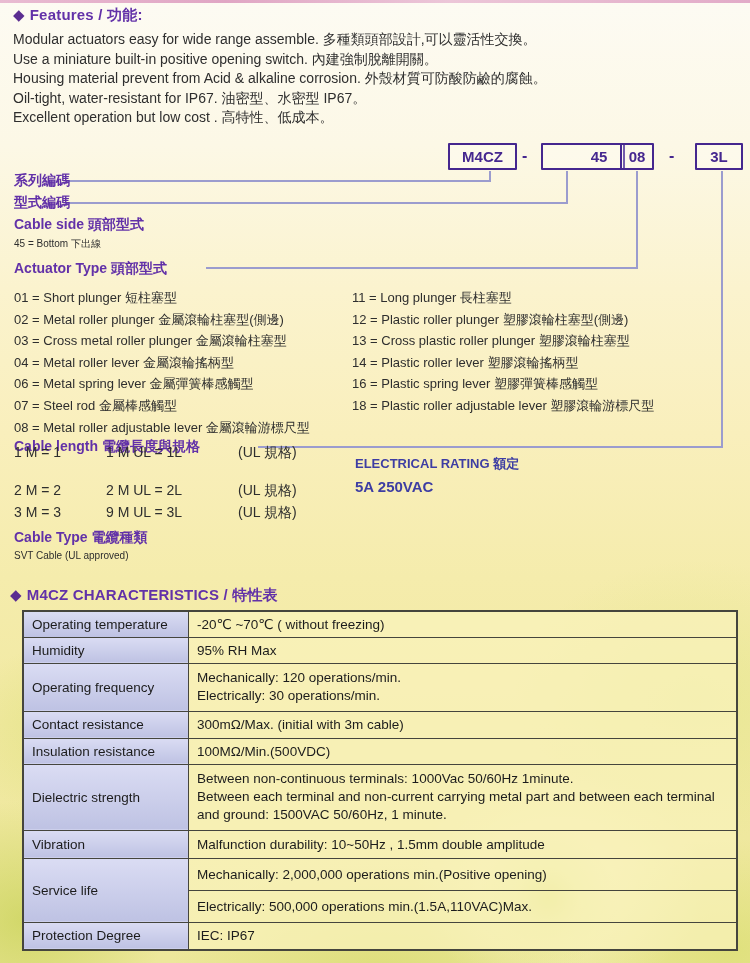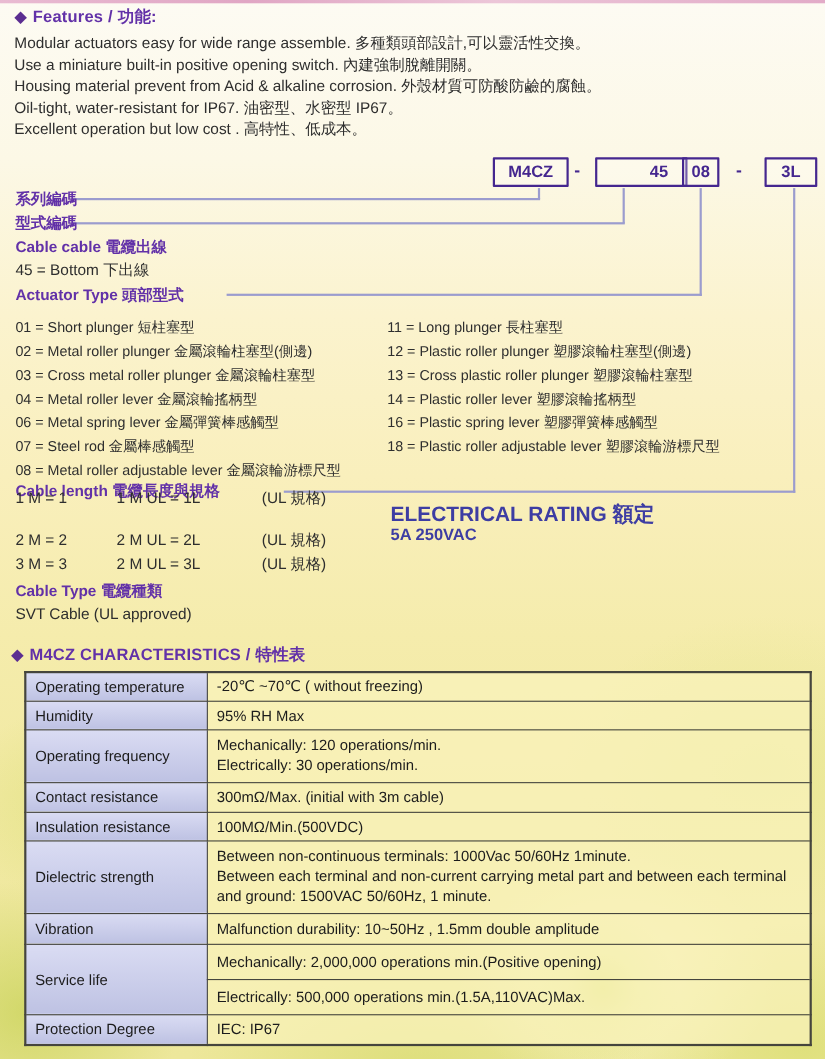--- a/index.html
+++ b/index.html
@@ -24,26 +24,26 @@
   .abs{position:absolute;}
   .ph{color:#6231A8;font-weight:bold;font-size:15px;letter-spacing:0.2px;}
   .ph2{color:#6231A8;font-weight:bold;font-size:14px;}
   .diamond{color:#5B2D91;font-size:15px;margin-right:5px;}
   .feat-line{font-size:14px;line-height:19.5px;white-space:nowrap;}
   .mbox{position:absolute;height:23px;border:2.5px solid #45278F;border-radius:1px;
     color:#45278F;font-weight:bold;font-size:15px;text-align:center;line-height:23px;
     background:rgba(255,255,255,0.25);}
   .mdash{position:absolute;color:#45278F;font-weight:bold;font-size:16px;}
   .cline{position:absolute;background:#9B9CCE;}
-  .darktext{font-size:14px;color:#2e2e2e;}
+  .darktext{font-size:10px;color:#2e2e2e;}
   .acol .arow{font-size:13px;line-height:21.6px;white-space:normal;}
   .crow{position:absolute;font-size:14px;white-space:nowrap;}
   .crow .c1{display:inline-block;width:92px;}
   .crow .c2{display:inline-block;width:132px;}
-  .rating-h{color:#3D3DA3;font-weight:bold;font-size:19px;text-align:right;}
+  .rating-h{color:#3D3DA3;font-weight:bold;font-size:13px;text-align:right;}
   .rating-v{color:#3D3DA3;font-weight:bold;font-size:15px;}
   table.chars{position:absolute;left:22px;top:610px;width:716px;border-collapse:collapse;
     font-size:13.5px;color:#1c1c1c;}
   table.chars td{border:1.6px solid #45453d;padding:2px 6px 2px 8px;vertical-align:middle;}
   table.chars{border:2px solid #45453d;}
   td.lbl{width:150px;background:linear-gradient(180deg,#DADCF3 0%,#BEC2E3 100%);}
   td.val{background:rgba(250,243,188,0.72);padding-left:10px;}
   td.val div{line-height:18px;}
 </style>
 </head>
@@ -74,21 +74,21 @@
   <div class="cline" style="left:566px;top:171px;width:2px;height:32px;"></div>
   <div class="cline" style="left:66px;top:202px;width:502px;height:2px;"></div>
   <div class="cline" style="left:636px;top:171px;width:2px;height:98px;"></div>
   <div class="cline" style="left:206px;top:267px;width:432px;height:2px;"></div>
   <div class="cline" style="left:721px;top:171px;width:2px;height:277px;"></div>
   <div class="cline" style="left:258px;top:446px;width:465px;height:2px;"></div>
 
   <div class="abs ph2" style="left:14px;top:172px;">系列編碼</div>
   <div class="abs ph2" style="left:14px;top:194px;">型式編碼</div>
 
-  <div class="abs ph2" style="left:14px;top:216px;">Cable cable 電纜出線</div>
+  <div class="abs ph2" style="left:14px;top:216px;">Cable side 頭部型式</div>
   <div class="abs darktext" style="left:14px;top:237px;">45 = Bottom 下出線</div>
 
   <div class="abs ph2" style="left:14px;top:260px;">Actuator Type 頭部型式</div>
   <div class="abs acol" style="left:14px;top:287px;width:335px;">
     <div class="arow">01 =  Short plunger  短柱塞型</div>
     <div class="arow">02 =  Metal roller plunger 金屬滾輪柱塞型(側邊)</div>
     <div class="arow">03 =  Cross metal roller plunger 金屬滾輪柱塞型</div>
     <div class="arow">04 =  Metal roller lever 金屬滾輪搖柄型</div>
     <div class="arow">06 =  Metal spring lever 金屬彈簧棒感觸型</div>
     <div class="arow">07 =  Steel rod 金屬棒感觸型</div>
@@ -104,21 +104,21 @@
   </div>
 
   <div class="abs ph2" style="left:14px;top:438px;">Cable length 電纜長度與規格</div>
   <div class="crow" style="left:14px;top:444px;">
     <span class="c1">1 M = 1</span><span class="c2">1 M UL = 1L</span><span class="c3">(UL 規格)</span>
   </div>
   <div class="crow" style="left:14px;top:482px;">
     <span class="c1">2 M = 2</span><span class="c2">2 M UL = 2L</span><span class="c3">(UL 規格)</span>
   </div>
   <div class="crow" style="left:14px;top:504px;">
-    <span class="c1">3 M = 3</span><span class="c2">2 M UL = 3L</span><span class="c3">(UL 規格)</span>
+    <span class="c1">3 M = 3</span><span class="c2">9 M UL = 3L</span><span class="c3">(UL 規格)</span>
   </div>
 
   <div class="abs rating-h" style="left:355px;top:455px;">ELECTRICAL RATING 額定</div>
   <div class="abs rating-v" style="left:355px;top:478px;">5A  250VAC</div>
 
   <div class="abs ph2" style="left:14px;top:529px;">Cable Type 電纜種類</div>
   <div class="abs darktext" style="left:14px;top:550px;">SVT Cable (UL approved)</div>
 
   <div class="abs ph" style="left:10px;top:586px;"><span class="diamond">◆</span><span>M4CZ CHARACTERISTICS / 特性表</span></div>
 

